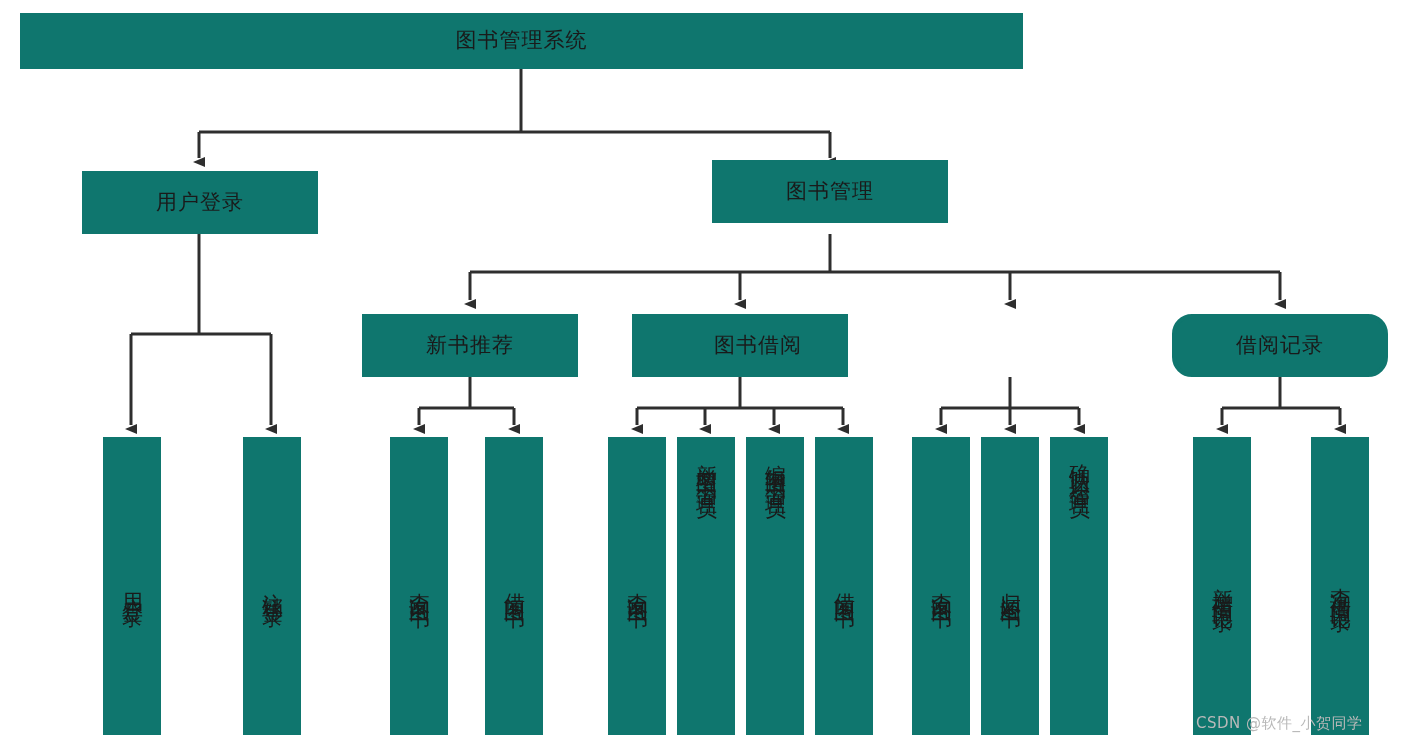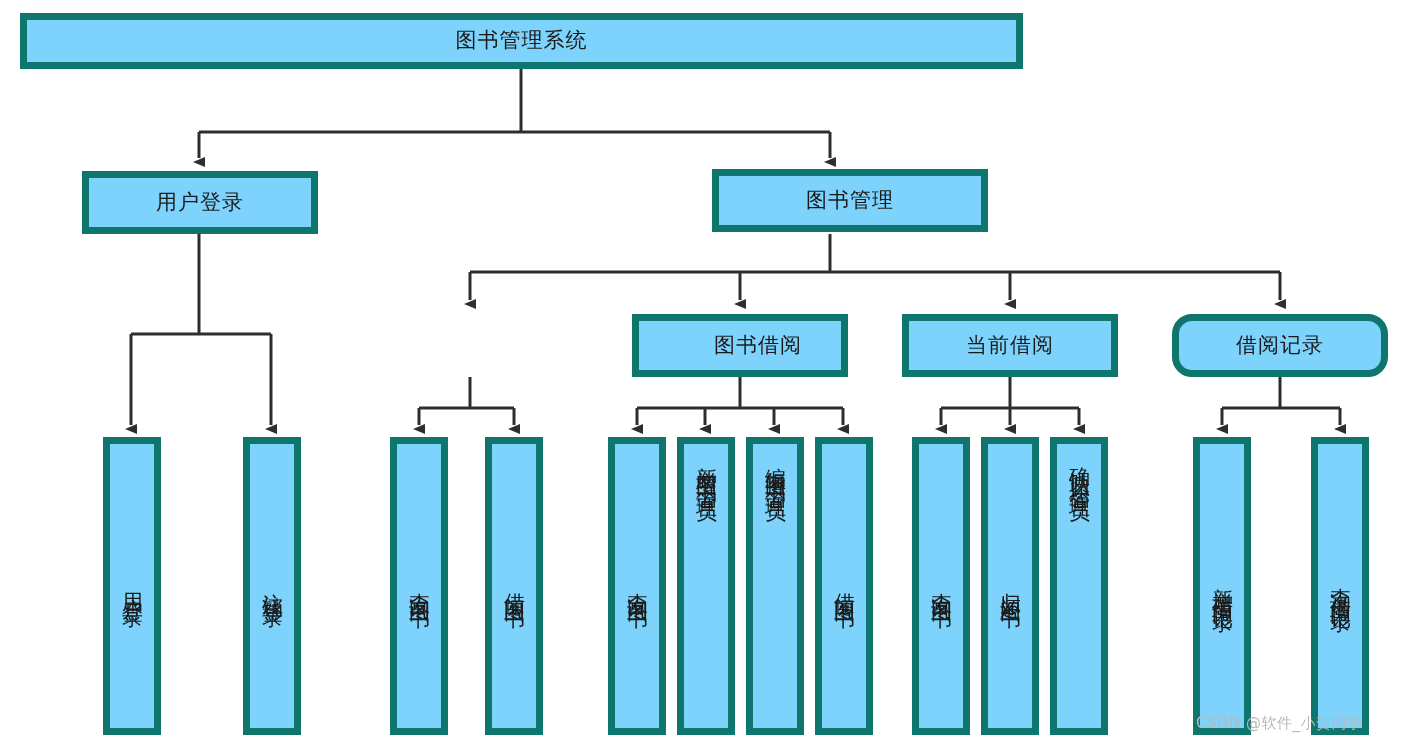--- a/index.html
+++ b/index.html
@@ -21,22 +21,22 @@
     position: absolute;
     left: 0;
     top: 0;
     width: 1405px;
     height: 747px;
     pointer-events: none;
   }
   .node {
     position: absolute;
     box-sizing: border-box;
-    background: #7dd3fc;
-    border: 7px solid #0f766e;
+    background: #0f766e;
+    border: 4px solid #0f766e;
     display: flex;
     align-items: center;
     justify-content: center;
     color: #1a1a1a;
   }
   .node .label {
     font-size: 21px;
     letter-spacing: 1px;
     line-height: 1.2;
     white-space: nowrap;
@@ -123,29 +123,29 @@
     </g>
   </svg>
 
   <div class="node" style="left:20px; top:13px; width:1003px; height:56px;">
     <span class="label">图书管理系统</span>
   </div>
 
   <div class="node" style="left:82px; top:171px; width:236px; height:63px;">
     <span class="label">用户登录</span>
   </div>
-  <div class="node" style="left:712px; top:169px; width:276px; height:63px;align-items:center;">
+  <div class="node" style="left:712px; top:160px; width:236px; height:63px;align-items:center;">
     <span class="label">图书管理</span>
   </div>
 
+  <div class="node" style="left:362px; top:314px; width:216px; height:63px;">
+    <span class="label">新书推荐</span>
+  </div>
   <div class="node" style="left:632px; top:314px; width:216px; height:63px;padding-left:36px;">
     <span class="label">图书借阅</span>
-  </div>
-  <div class="node" style="left:902px; top:314px; width:216px; height:63px;">
-    <span class="label">当前借阅</span>
   </div>
   <div class="node" style="left:1172px; top:314px; width:216px; height:63px;border-radius:20px;">
     <span class="label">借阅记录</span>
   </div>
 
   <div class="node leaf centered" style="left:103px; top:437px; width:58px; height:298px;">
     <span class="label">用户登录</span>
   </div>
   <div class="node leaf centered" style="left:243px; top:437px; width:58px; height:298px;">
     <span class="label">注销登录</span>

